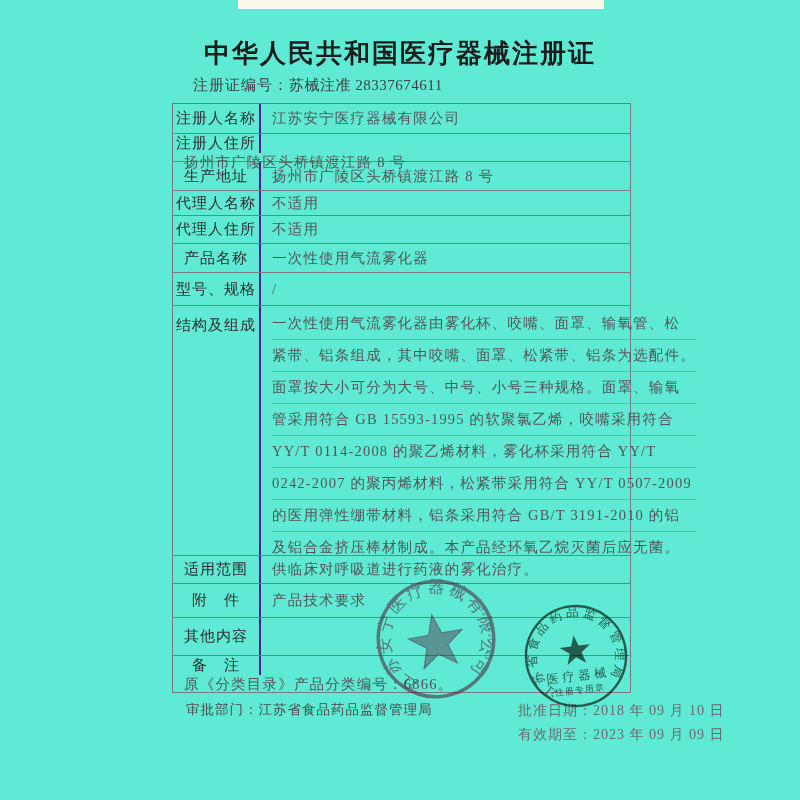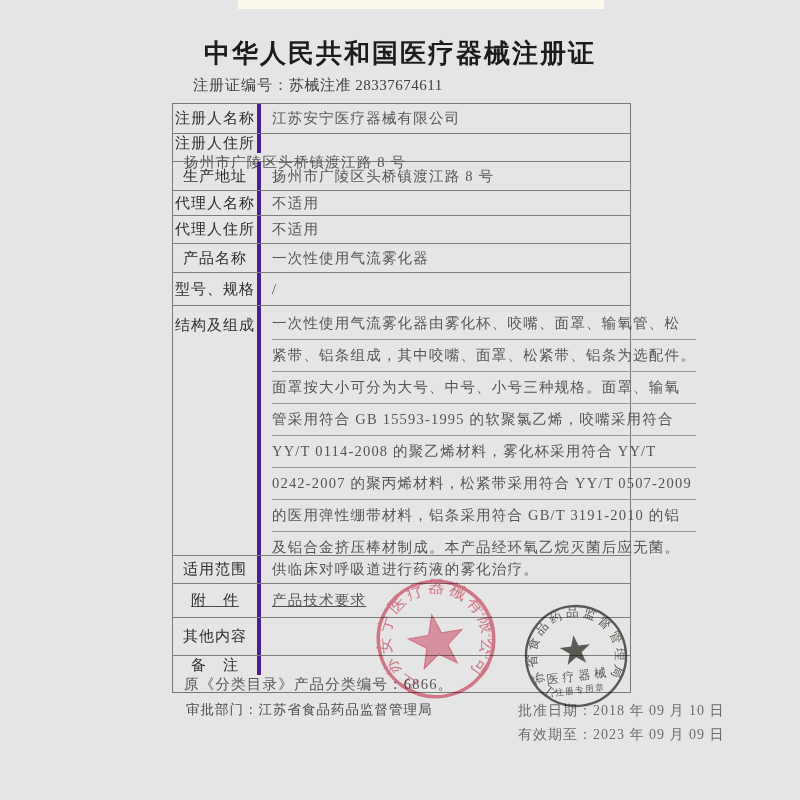--- a/index.html
+++ b/index.html
@@ -1,25 +1,25 @@
 <!DOCTYPE html>
 <html><head>
 <meta charset="utf-8">
 <style>
   html,body{margin:0;padding:0;}
   body{width:800px;height:800px;background:#ffffff;font-family:"Liberation Serif","DejaVu Serif",serif;}
-  .page{position:relative;width:800px;height:800px;background:#e5e5e5;overflow:hidden;}
+  .page{position:relative;width:800px;height:800px;background:#5eead4;overflow:hidden;}
   .scan-band{position:absolute;top:0;left:238px;width:366px;height:9px;background:#fbf8ec;}
   .title{position:absolute;top:36px;left:0;width:800px;text-align:center;font-size:26px;font-weight:bold;color:#1c1c1c;letter-spacing:2px;}
   .regline{position:absolute;top:76px;left:193px;font-size:15px;color:#3f3f3f;letter-spacing:1px;}
   .regline .num{letter-spacing:0.5px;}
   .cert-table{position:absolute;top:103px;left:172px;width:459px;border:1px solid #787878;box-sizing:border-box;color:#4e4e4e;}
   .trow{display:flex;border-bottom:1px solid #7d7d7d;box-sizing:border-box;}
   .trow:last-child{border-bottom:none;flex-direction:column;}
-  .lcell{width:88px;min-width:88px;border-right:4px solid #4c1d95;box-sizing:border-box;
+  .lcell{width:88px;min-width:88px;border-right:2px solid #4c1d95;box-sizing:border-box;
          display:flex;align-items:center;justify-content:center;font-size:15px;color:#2e2e2e;letter-spacing:1px;}
   .vcell{flex:1;display:flex;align-items:center;padding-left:11px;font-size:14.5px;letter-spacing:1.2px;color:#555555;box-sizing:border-box;}
   .vcell.multi{display:block;padding:2px 4px 0 11px;}
   .sline{height:31px;line-height:31px;border-bottom:1px solid #9a9a9a;font-size:14.5px;letter-spacing:1.2px;color:#555555;white-space:nowrap;overflow:hidden;}
   .sline:last-child{border-bottom:none;}
   .footer-left{position:absolute;top:701px;left:186px;font-size:13.5px;color:#4a4a4a;letter-spacing:1px;}
   .fdate{position:absolute;left:518px;font-size:14px;color:#6b6b6b;letter-spacing:1px;}
   .fdate.d1{top:702px;}
   .fdate.d2{top:726px;}
   .stamp{position:absolute;mix-blend-mode:multiply;}
@@ -77,21 +77,21 @@
         <div class="sline">YY/T 0114-2008 的聚乙烯材料，雾化杯采用符合 YY/T</div>
         <div class="sline">0242-2007 的聚丙烯材料，松紧带采用符合 YY/T 0507-2009</div>
         <div class="sline">的医用弹性绷带材料，铝条采用符合 GB/T 3191-2010 的铝</div>
         <div class="sline">及铝合金挤压棒材制成。本产品经环氧乙烷灭菌后应无菌。</div>
       </div>
     </div>
     <div class="trow" style="height:28px;">
       <div class="lcell">适用范围</div>
       <div class="vcell">供临床对呼吸道进行药液的雾化治疗。</div>
     </div>
-    <div class="trow" style="height:34px;text-decoration:underline;">
+    <div class="trow" style="height:34px;">
       <div class="lcell">附　件</div>
       <div class="vcell">产品技术要求</div>
     </div>
     <div class="trow" style="height:38px;">
       <div class="lcell">其他内容</div>
       <div class="vcell"></div>
     </div>
     <div class="trow" style="height:36px;">
       <div class="lcell">备　注</div>
       <div class="vcell">原《分类目录》产品分类编号：6866。</div>

